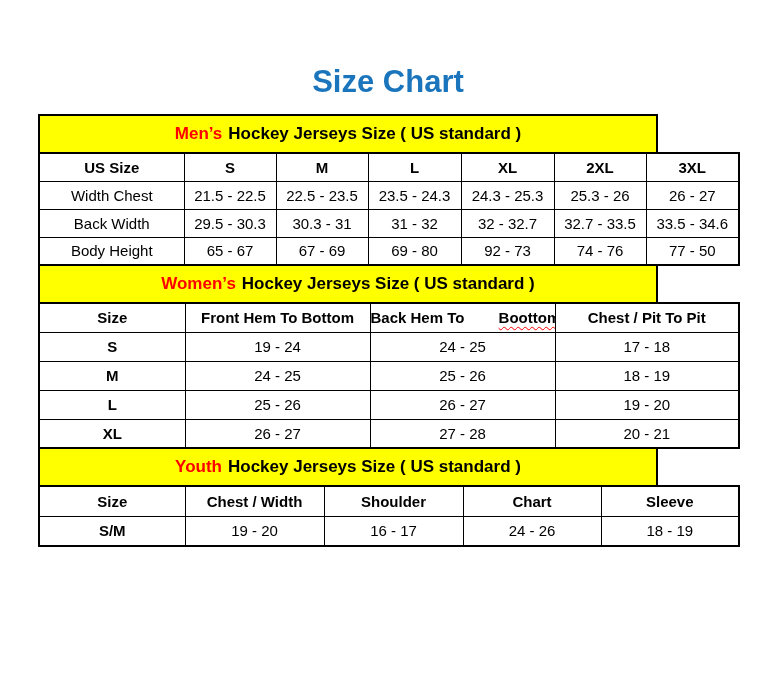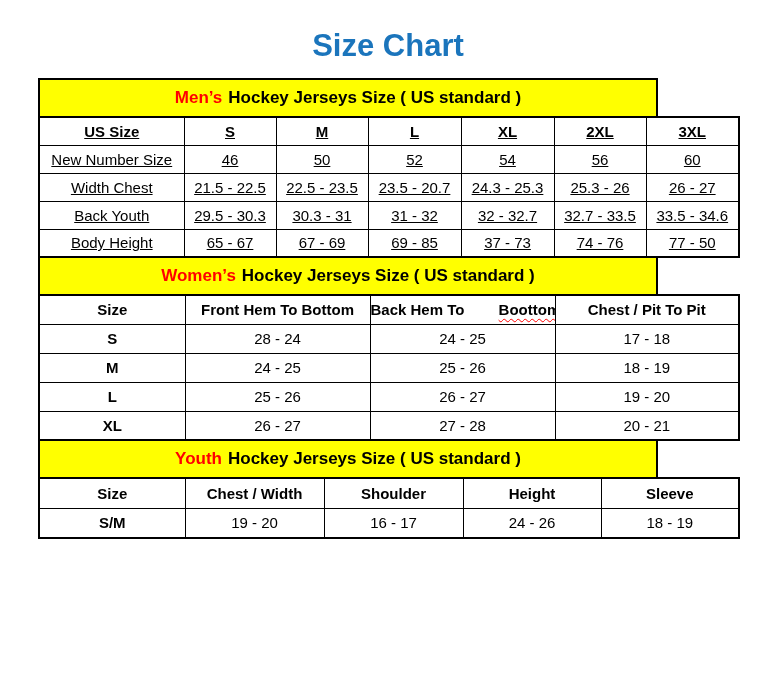--- a/index.html
+++ b/index.html
@@ -1,40 +1,40 @@
 <!DOCTYPE html>
 <html><head>
 <meta charset="utf-8">
 <style>
   html,body{margin:0;padding:0;}
   body{
     width:776px;height:692px;background:#ffffff;color:#000;
     font-family:"Liberation Sans",sans-serif;position:relative;overflow:hidden;
   }
   .page-title{
-    padding-top:28px;text-align:center;font-size:31px;font-weight:bold;
+    padding-top:64px;text-align:center;font-size:31px;font-weight:bold;
     color:#1b75bc;letter-spacing:0px;
   }
   .stack{width:620px;margin:16px 0 0 38px;}
   .band{
     height:36px;background:#ffff00;border:2px solid #000;
     display:flex;align-items:center;justify-content:center;
     font-weight:bold;font-size:17px;margin-top:-2px;
   }
   .band .hl{color:#ff0000;margin-right:6px;}
   table{
     border-collapse:collapse;width:700px;table-layout:fixed;
     border:2px solid #000;margin-top:-2px;
   }
   th,td{
     border:1.5px solid #000;text-align:center;vertical-align:middle;
     font-size:15px;padding:0;overflow:hidden;white-space:nowrap;
   }
   th{font-weight:bold;}
-  .mens-table tr{height:28px;text-decoration:underline;}
+  .mens-table tr{height:28px;}
   .mens-table thead tr{height:28px;}
   .womens-table tr{height:29px;}
   .youth-table tr{height:30px;}
   .squiggle{
     text-decoration-line:underline;
     text-decoration-style:wavy;
     text-decoration-color:#ff0000;
     text-decoration-thickness:1px;
     text-underline-offset:3px;
     padding-left:30px;
@@ -68,52 +68,43 @@
         <th>S</th>
         <th>M</th>
         <th>L</th>
         <th>XL</th>
         <th>2XL</th>
         <th>3XL</th>
       </tr>
     </thead>
     <tbody>
       <tr>
-        <td>New Number Size</td>
-        <td>46</td>
-        <td>50</td>
-        <td>52</td>
-        <td>54</td>
-        <td>56</td>
-        <td>60</td>
-      </tr>
-      <tr>
         <td>Width Chest</td>
         <td>21.5 - 22.5</td>
         <td>22.5 - 23.5</td>
-        <td>23.5 - 20.7</td>
+        <td>23.5 - 24.3</td>
         <td>24.3 - 25.3</td>
         <td>25.3 - 26</td>
         <td>26 - 27</td>
       </tr>
       <tr>
-        <td>Back Youth</td>
+        <td>Back Width</td>
         <td>29.5 - 30.3</td>
         <td>30.3 - 31</td>
         <td>31 - 32</td>
         <td>32 - 32.7</td>
         <td>32.7 - 33.5</td>
         <td>33.5 - 34.6</td>
       </tr>
       <tr>
         <td>Body Height</td>
         <td>65 - 67</td>
         <td>67 - 69</td>
-        <td>69 - 85</td>
-        <td>37 - 73</td>
+        <td>69 - 80</td>
+        <td>92 - 73</td>
         <td>74 - 76</td>
         <td>77 - 50</td>
       </tr>
     </tbody>
   </table>
 
   <div class="band">
     <span class="hl">Women’s</span>
     <span>Hockey Jerseys Size ( US standard )</span>
   </div>
@@ -132,21 +123,21 @@
         <th>
           <span>Back Hem To</span>
           <span class="squiggle">Boottom</span>
         </th>
         <th>Chest / Pit To Pit</th>
       </tr>
     </thead>
     <tbody>
       <tr>
         <th>S</th>
-        <td>28 - 24</td>
+        <td>19 - 24</td>
         <td>24 - 25</td>
         <td>17 - 18</td>
       </tr>
       <tr>
         <th>M</th>
         <td>24 - 25</td>
         <td>25 - 26</td>
         <td>18 - 19</td>
       </tr>
       <tr>
@@ -175,21 +166,21 @@
         <col style="width:139px">
         <col style="width:139px">
         <col style="width:138px">
         <col style="width:138px">
     </colgroup>
     <thead>
       <tr>
         <th>Size</th>
         <th>Chest / Width</th>
         <th>Shoulder</th>
-        <th>Height</th>
+        <th>Chart</th>
         <th>Sleeve</th>
       </tr>
     </thead>
     <tbody>
       <tr>
         <th>S/M</th>
         <td>19 - 20</td>
         <td>16 - 17</td>
         <td>24 - 26</td>
         <td>18 - 19</td>

